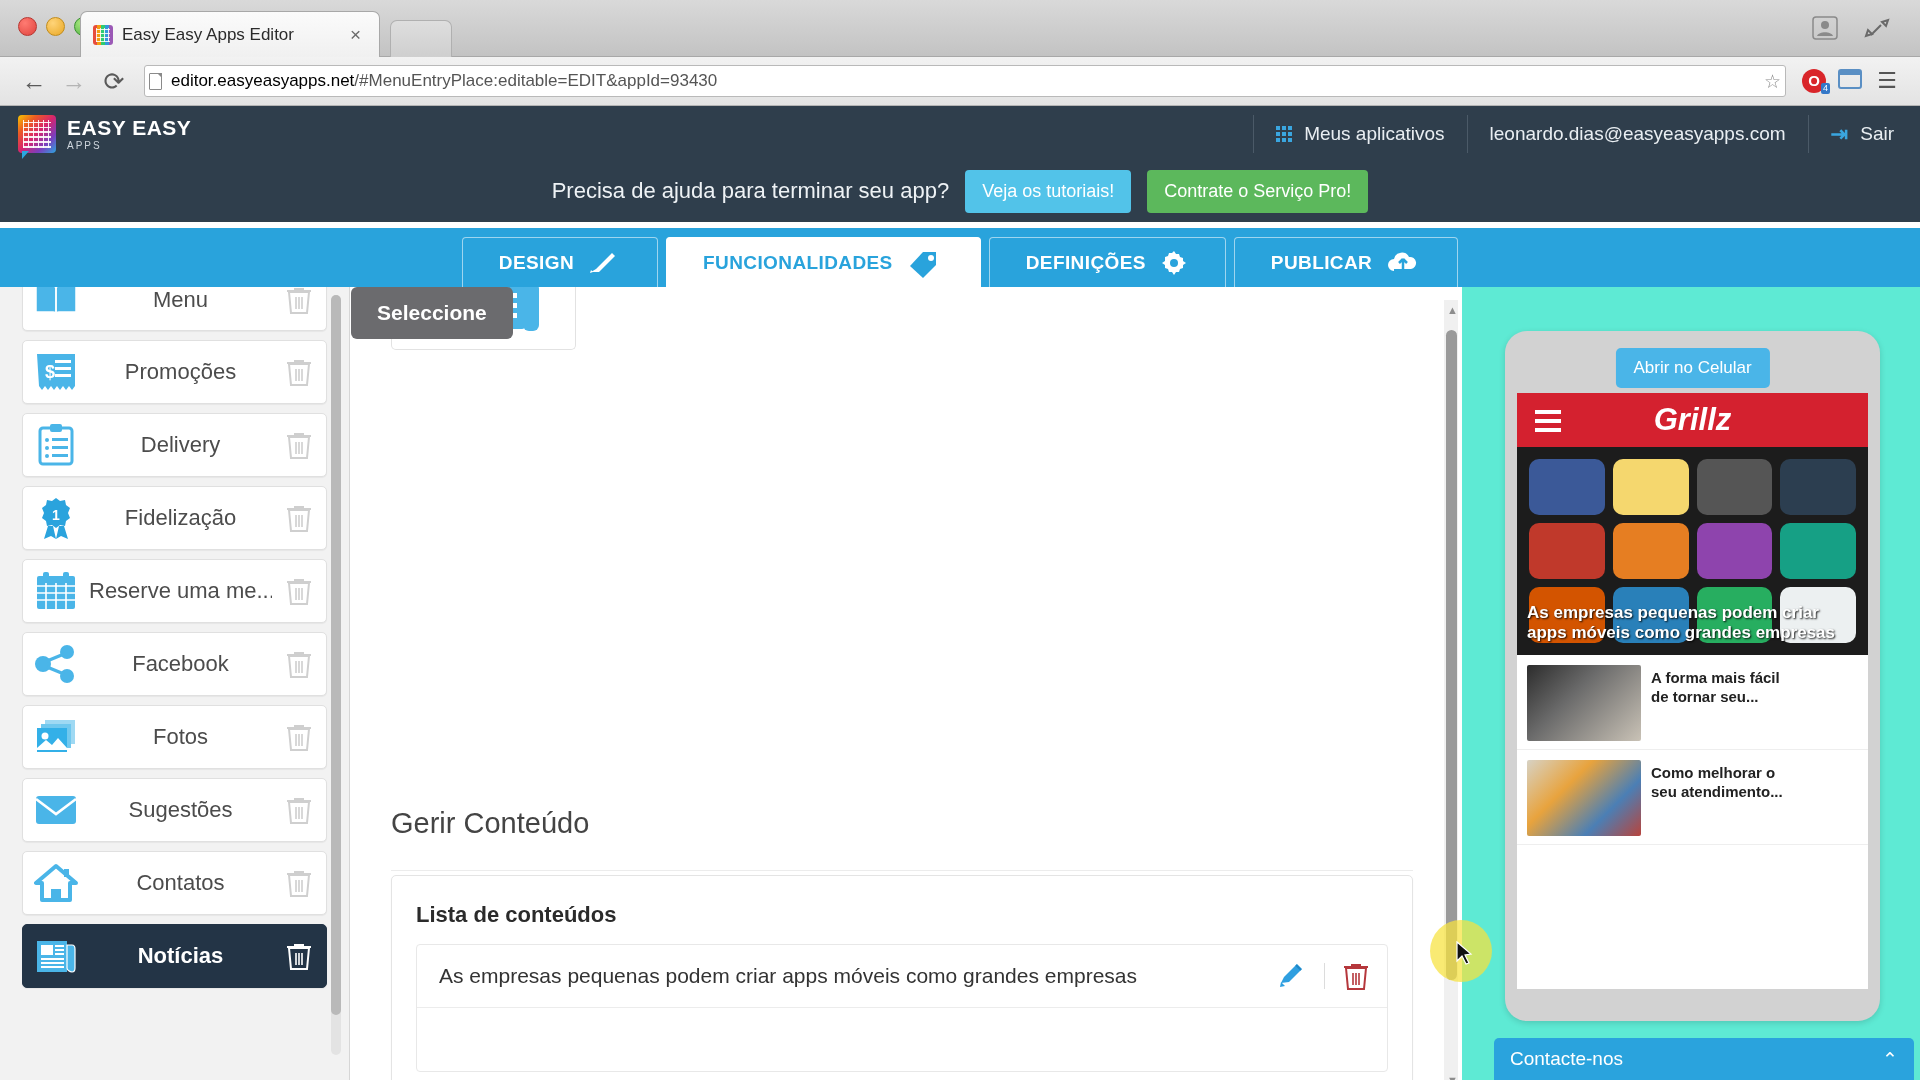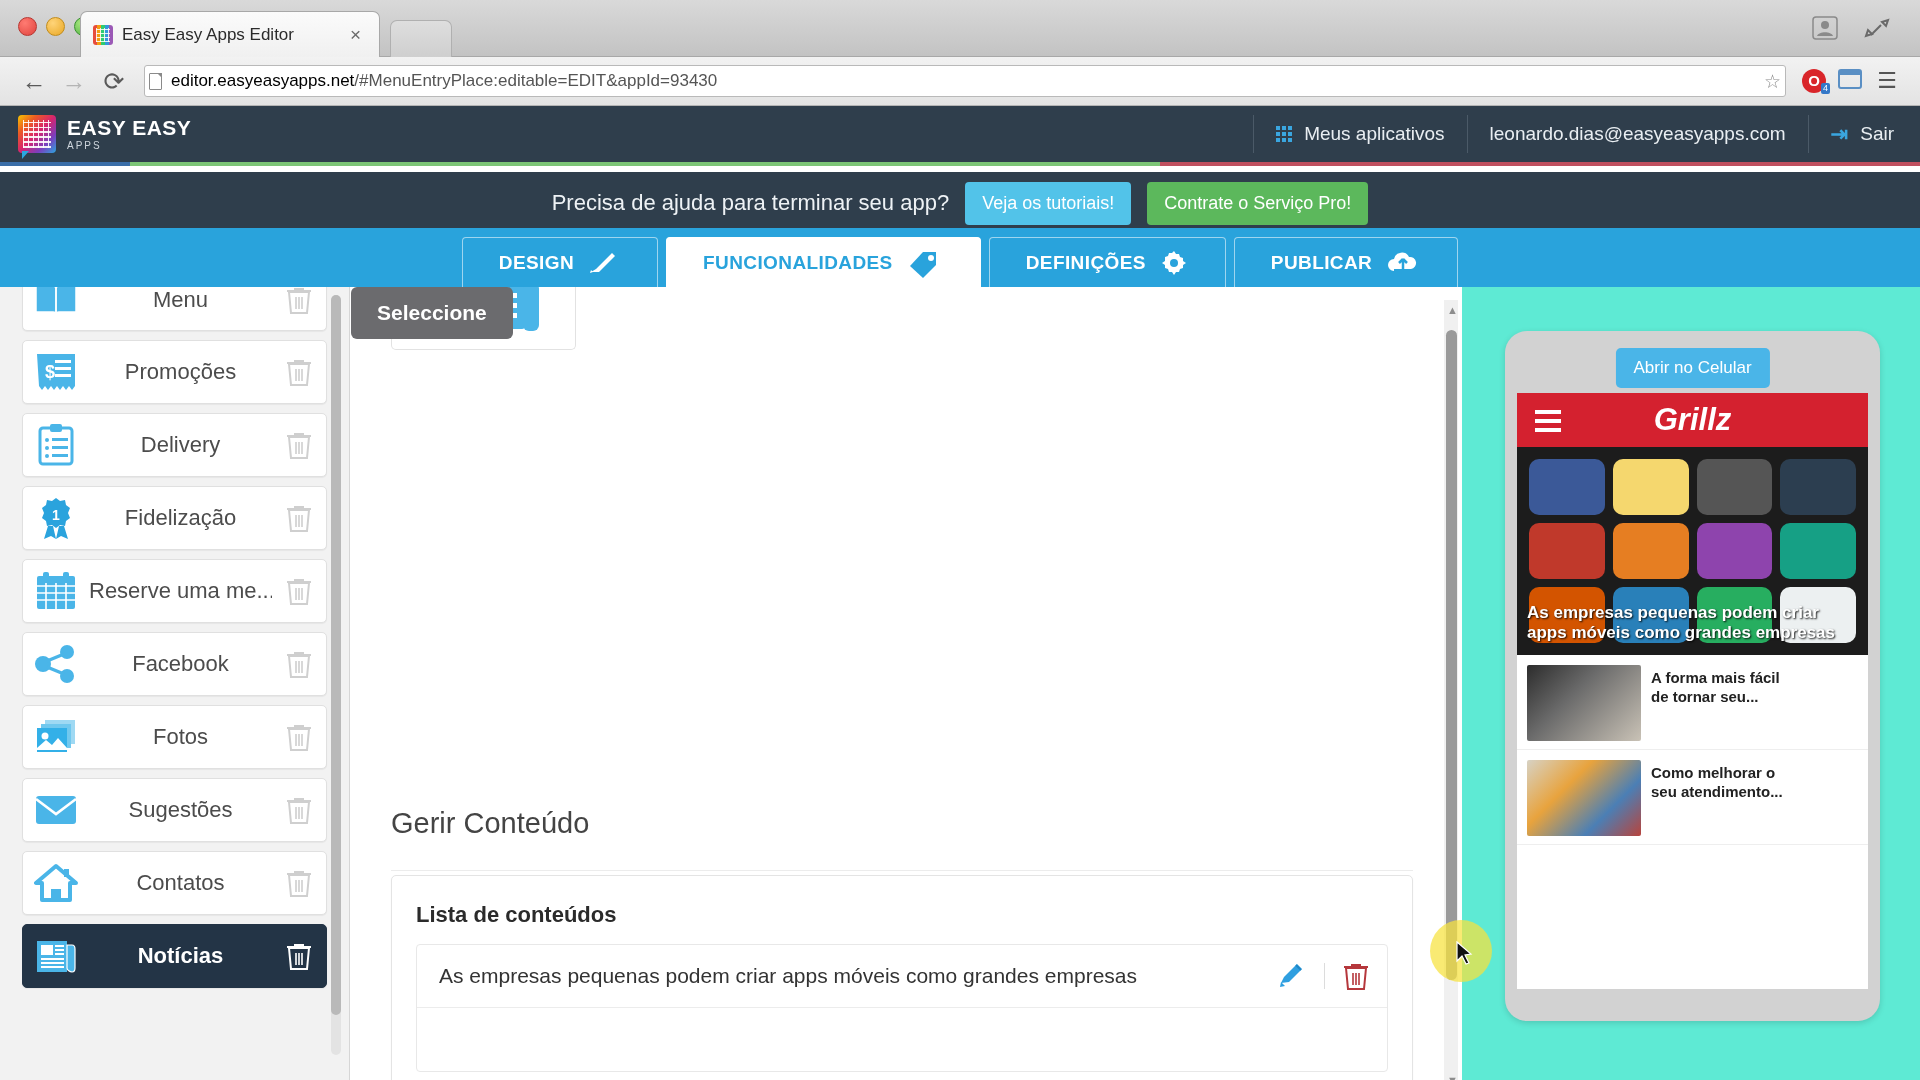--- a/index.html
+++ b/index.html
@@ -125,21 +125,21 @@
   .grid-icon i { width: 4px; height: 4px; background: #3aa6e0; display: block; }
   .logout-icon { color: #3aa6e0; font-size: 21px; font-weight: bold; }
   .hr-item.last { padding-right: 26px; }
 
   
   .progress-strip { position: absolute; left:0; top: 162px; width: 1920px; height: 4px; display: flex; }
   .progress-strip i { display:block; height: 100%; }
 
   
   .help-banner {
-    position: absolute; left: 0; top: 172px; width: 1920px; height: 62px;
+    position: absolute; left: 0; top: 160px; width: 1920px; height: 62px;
     background: #2f3e4c; display: flex; align-items: center; justify-content: center; gap: 16px;
   }
   .help-text { color: #eef2f5; font-size: 22px; }
   .btn-tutorials {
     background: #52c3e9; color: #fff; font-size: 18px;
     padding: 11px 17px; border-radius: 4px; cursor: pointer;
   }
   .btn-pro {
     background: #5cb85c; color: #fff; font-size: 18px;
     padding: 11px 17px; border-radius: 4px; cursor: pointer;
@@ -727,20 +727,24 @@
               <span class="ph-thumb" style="background:linear-gradient(135deg,#2c2c2c,#6b6b6b 40%,#c9c2b6)"></span>
               <span class="ph-item-title">A forma mais fácil<br>de tornar seu...</span>
             </div>
             <div class="ph-item">
               <span class="ph-thumb" style="background:linear-gradient(135deg,#d7d2c4,#e8a33d 35%,#4b7fb5 70%,#b8443c)"></span>
               <span class="ph-item-title">Como melhorar o<br>seu atendimento...</span>
             </div>
           </div>
       </div>
     </div>
+    <div class="contact-widget">
+      <span>Contacte-nos</span>
+      <span class="chev">⌃</span>
+    </div>
   </div>
 
   <div class="cursor-glow"></div>
   <div class="cursor-arrow">
     <svg width="20" height="28" viewBox="0 0 20 28">
         <path d="M2 2l14 12-6 1 4 8-3 1-4-8-5 5z" fill="#111" stroke="#fff" stroke-width="1.2"></path>
       </svg>
   </div>
 
 </div>

